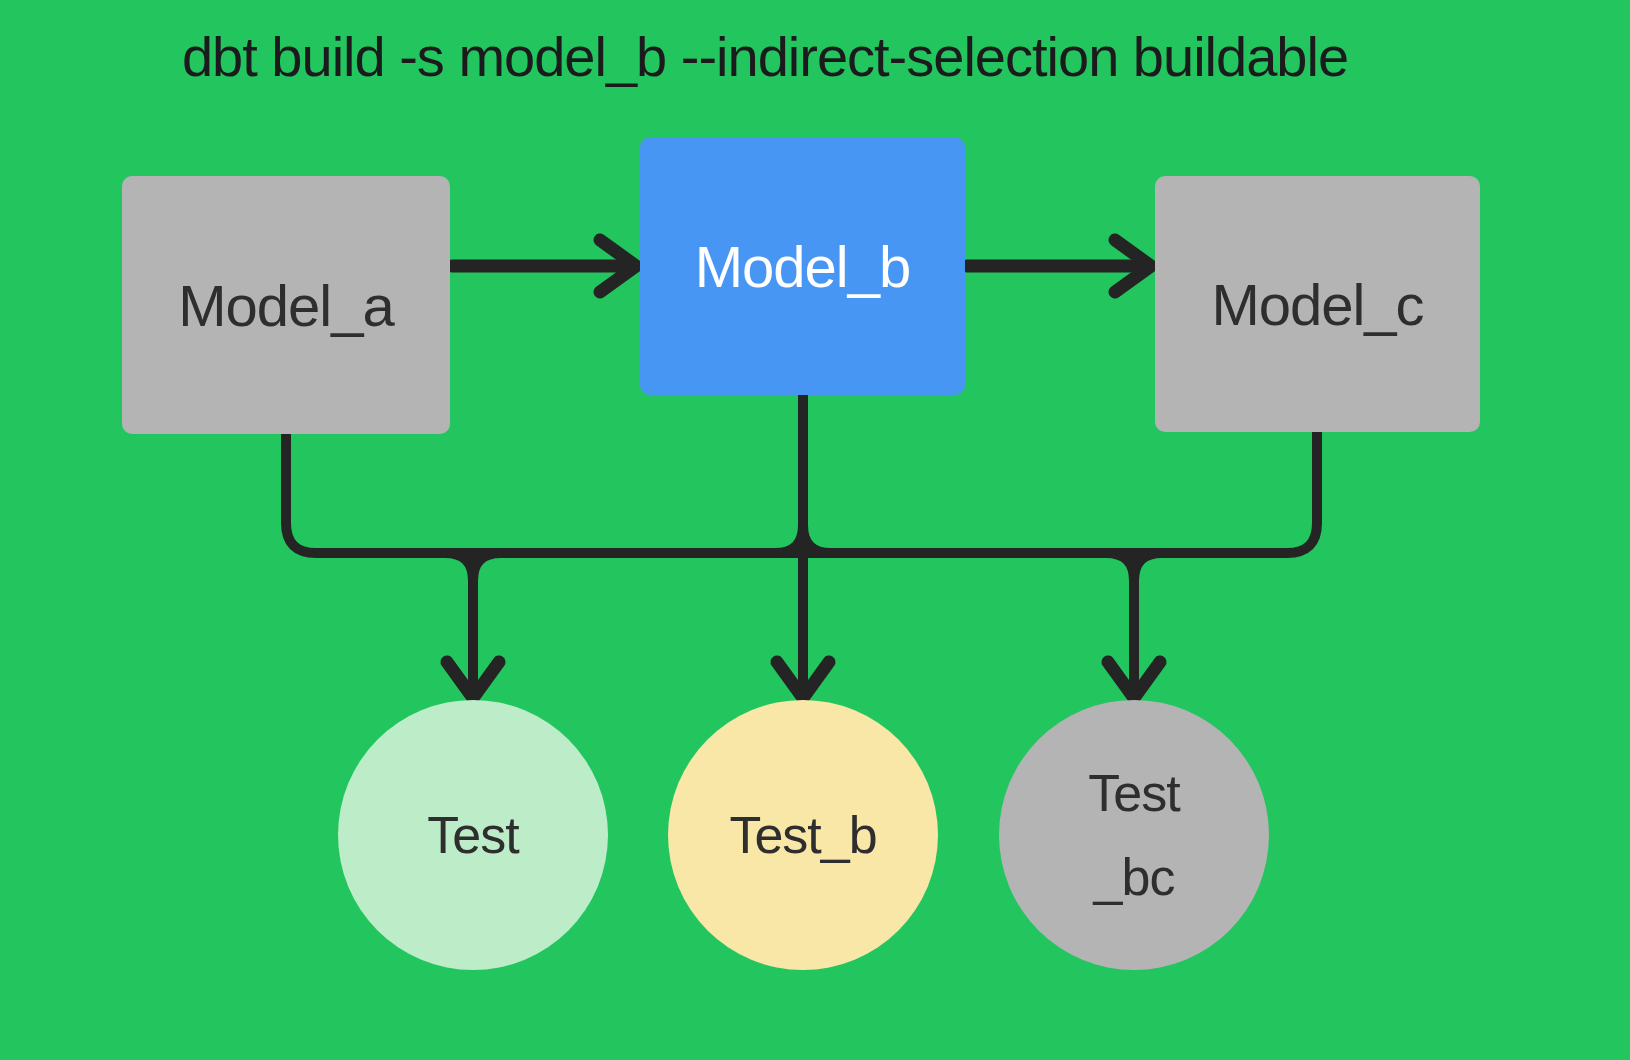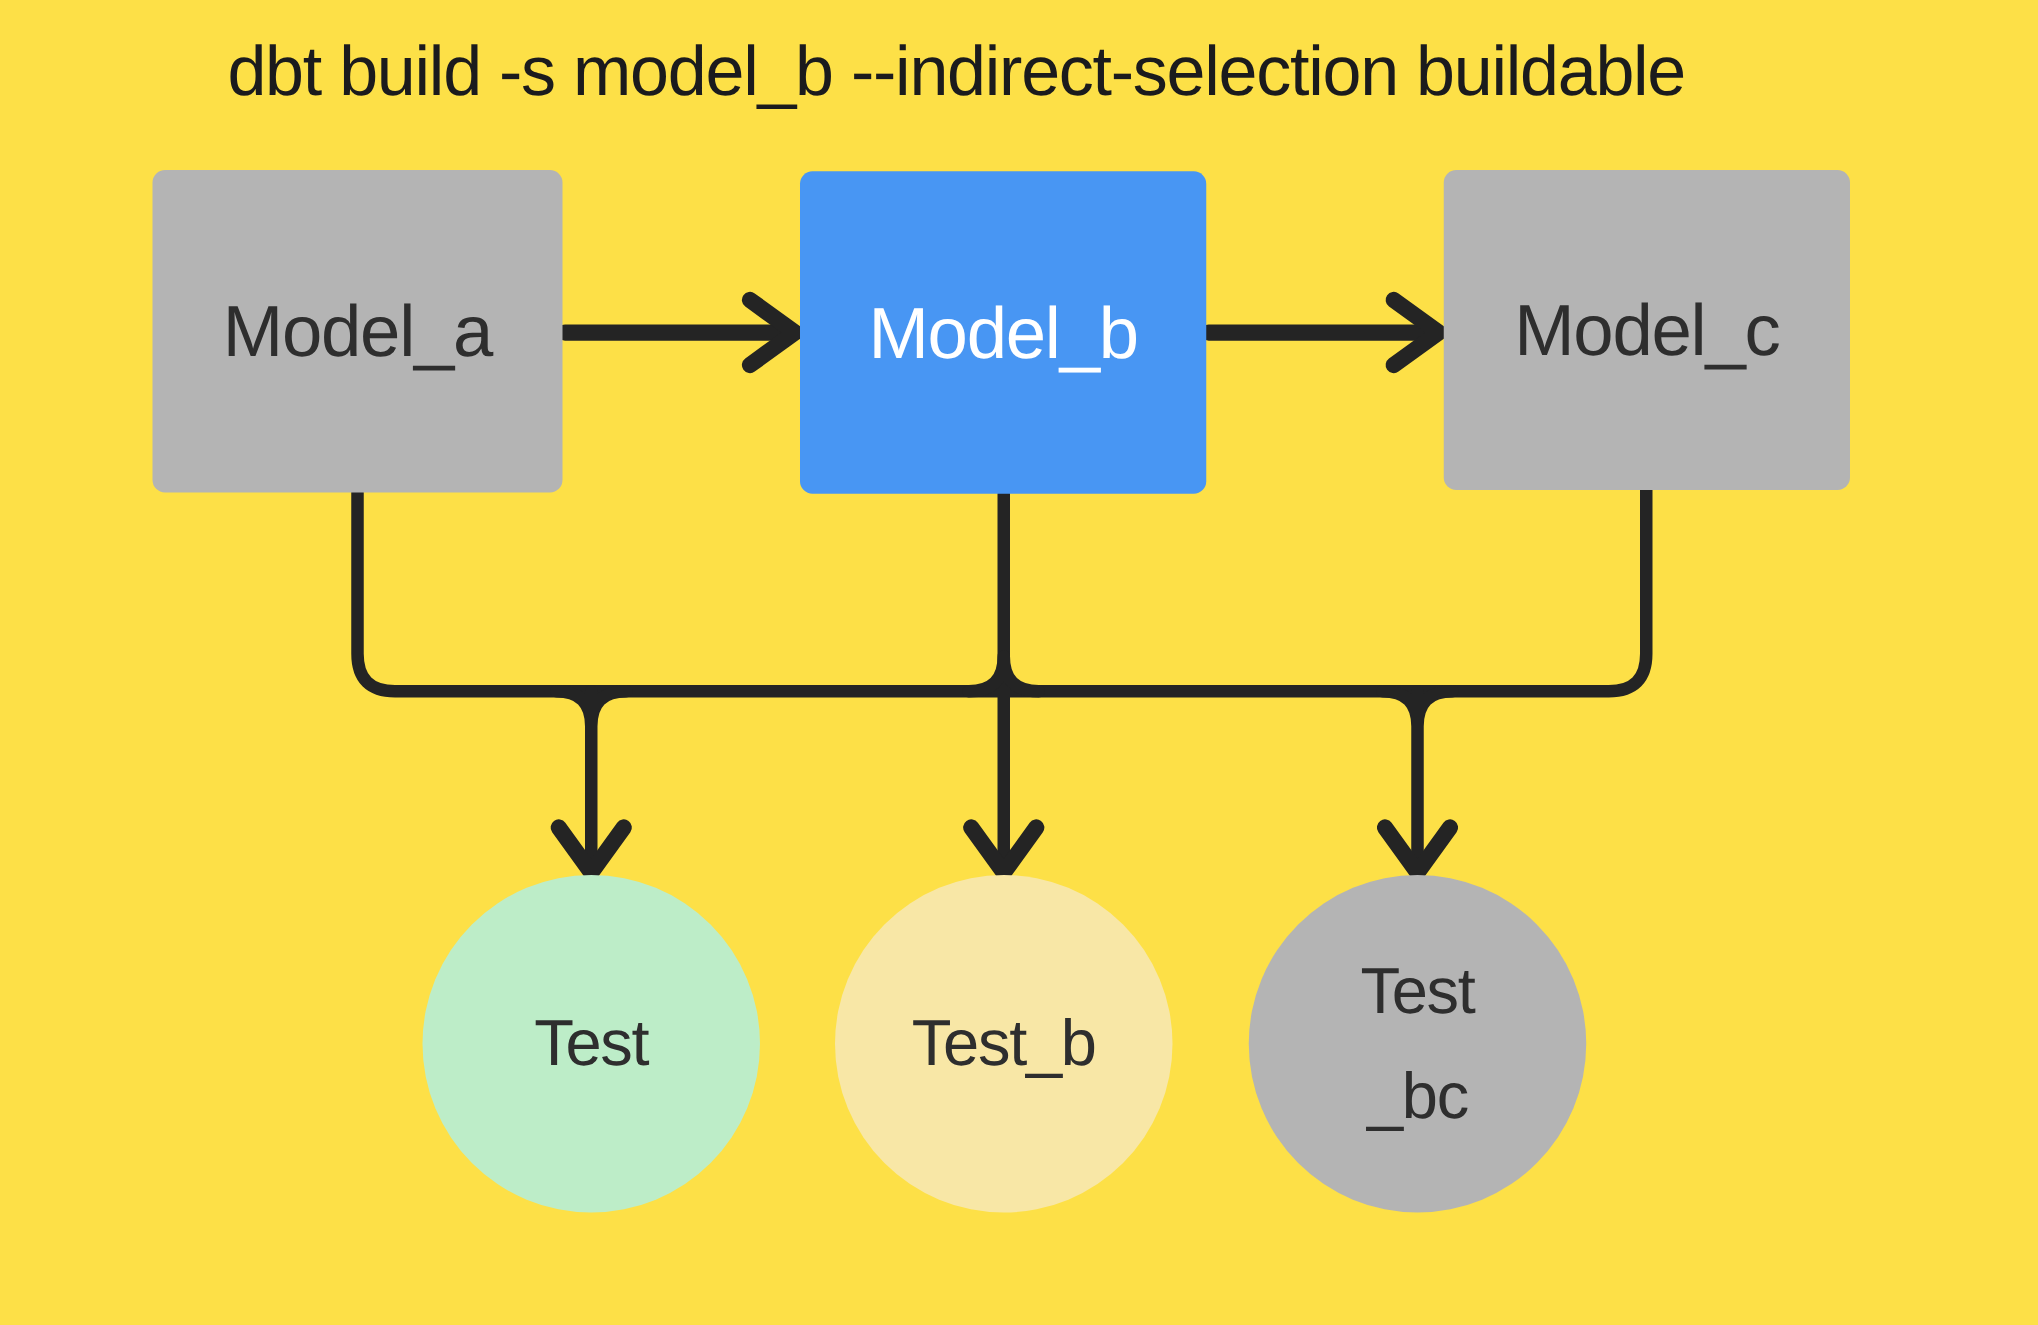--- a/index.html
+++ b/index.html
@@ -5,21 +5,21 @@
   html, body {
     margin: 0;
     padding: 0;
     background: #ffffff;
     font-family: "Liberation Sans", sans-serif;
   }
   .canvas {
     position: relative;
     width: 1630px;
     height: 1060px;
-    background: #fde047;
+    background: #22c55e;
     overflow: hidden;
   }
   .title {
     position: absolute;
     top: 24px;
     left: 0;
     width: 1530px;
     text-align: center;
     font-size: 56px;
     font-weight: 500;
@@ -42,21 +42,21 @@
   .node-box {
     position: absolute;
     border-radius: 10px;
     display: flex;
     align-items: center;
     justify-content: center;
     font-size: 58px;
     font-weight: 500;
     letter-spacing: -1px;
   }
-  .box-gray { background: var(--box-gray); color: var(--text-dark); }
+  .box-gray { background: var(--box-gray); color: var(--text-dark); margin-top: 40px; }
   .box-blue { background: var(--box-blue); color: var(--text-light); }
   .model-a { left: 122px; top: 136px; width: 328px; height: 258px; }
   .model-b { left: 640px; top: 137px; width: 325px; height: 258px; }
   .model-c { left: 1155px; top: 136px; width: 325px; height: 256px; }
   .test-circle {
     position: absolute;
     width: 270px;
     height: 270px;
     border-radius: 50%;
     display: flex;

